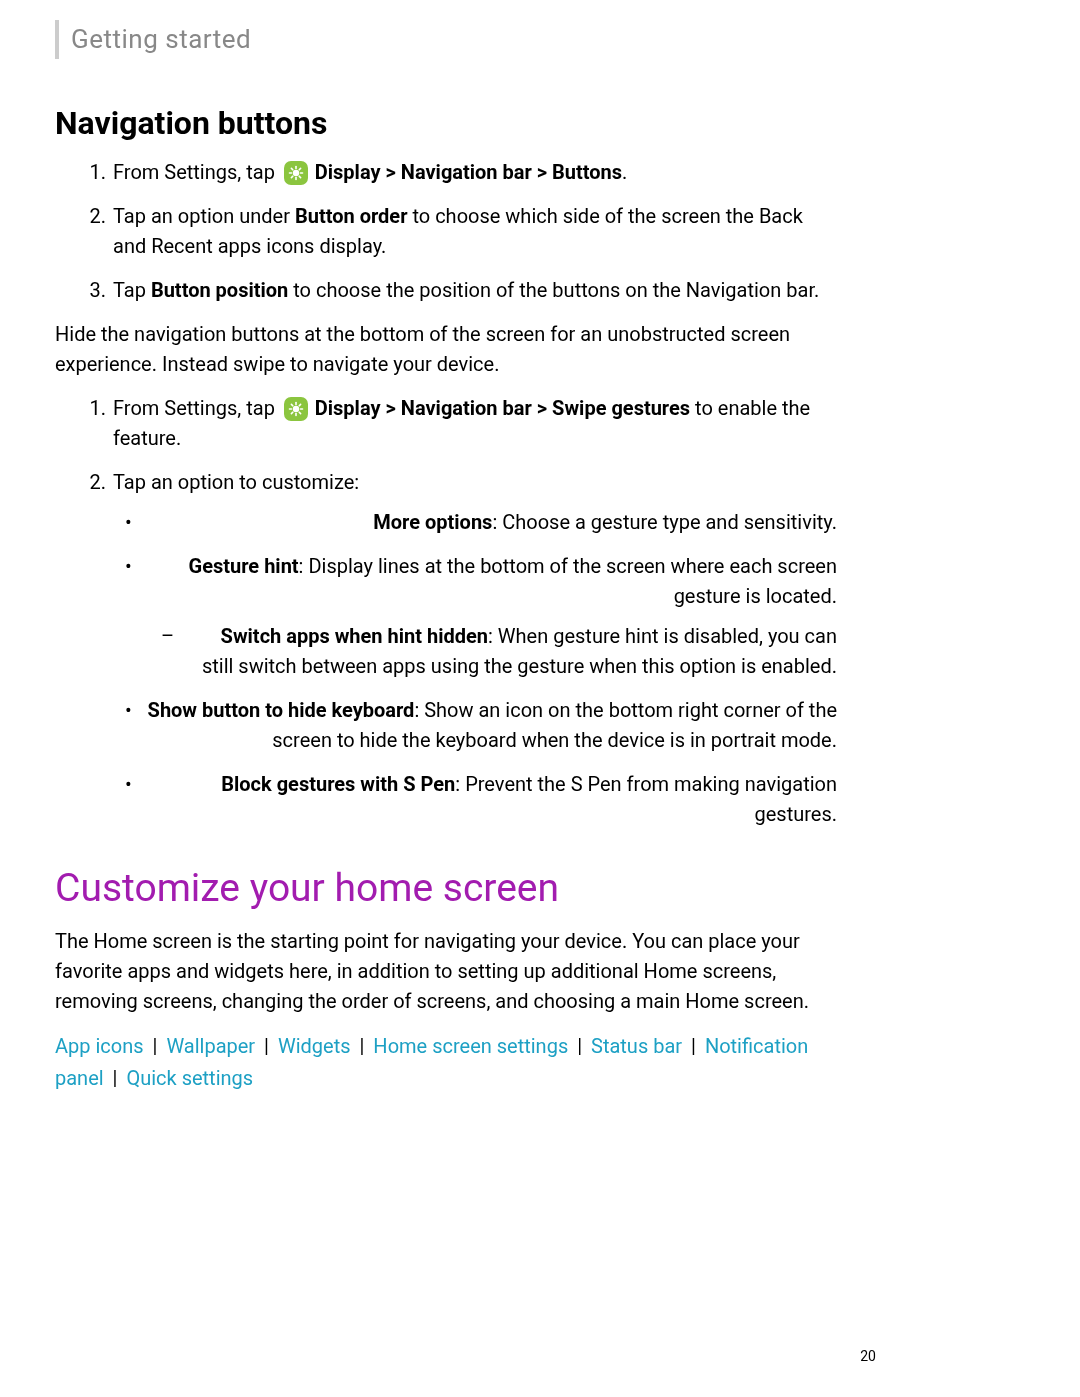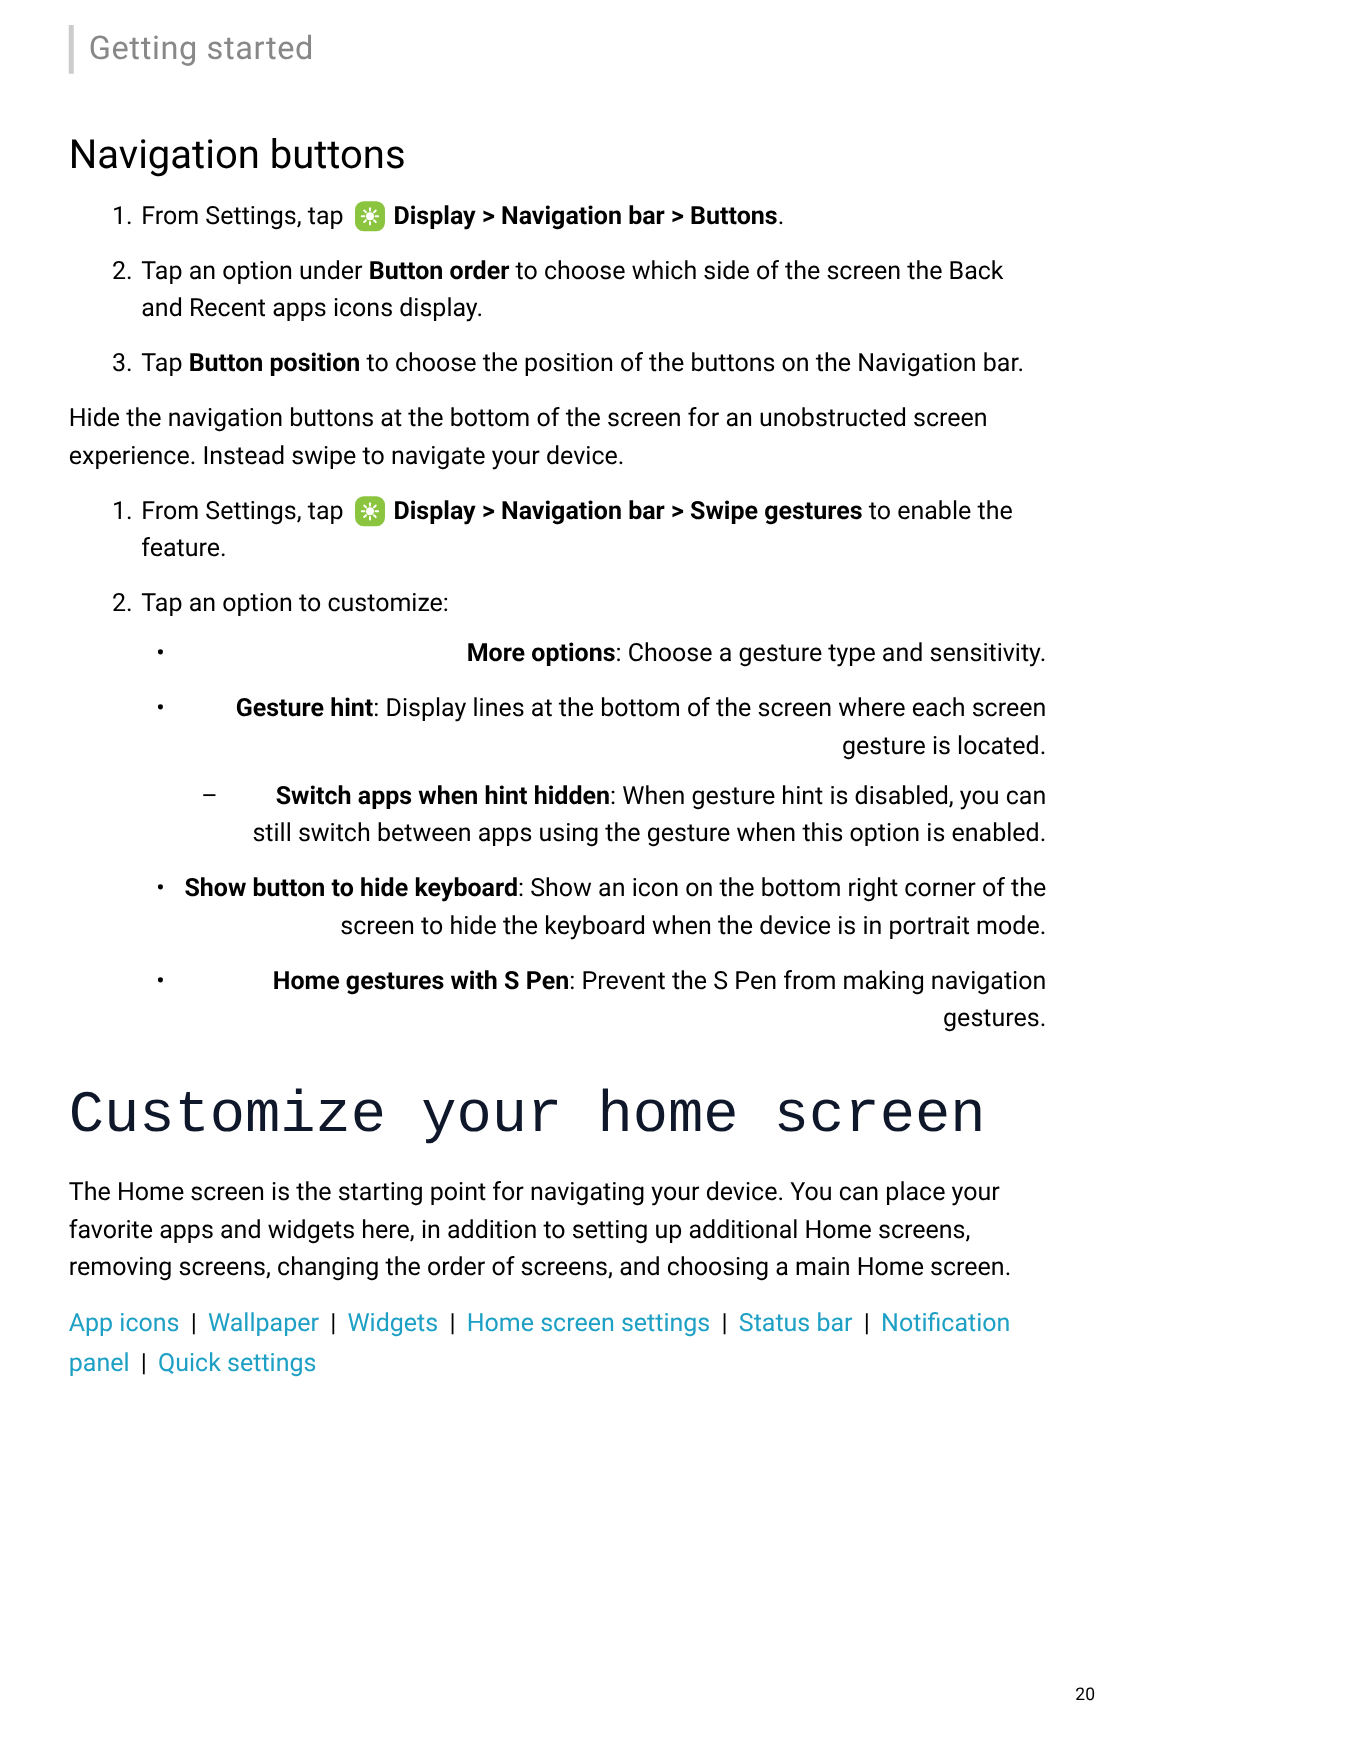--- a/index.html
+++ b/index.html
@@ -25,29 +25,28 @@
     margin-bottom: 40px;
   }
   .header-title {
     color: #888;
     font-size: 26px;
     font-weight: 400;
     letter-spacing: 0.5px;
   }
   h2.section {
     font-size: 32px;
+    font-weight: 700;
+    margin: 20px 0 8px 0;
+  }
+  h1.major {
+    font-size: 39px;
     font-weight: 400;
-    margin: 20px 0 8px 0;
-  }
-  h1.major {
-    font-size: 47px;
-    font-weight: 400;
-    color: #0f172a;
+    color: #a21caf;
     margin: 30px 0 8px 0;
-    font-family: Liberation Mono, monospace;
   }
   .body-text {
     font-size: 20px;
     margin: 4px 0 14px 0;
   }
   ol {
     margin: 10px 0 10px 0;
     padding-left: 56px;
   }
   ol > li {
@@ -185,21 +184,21 @@
           <ul class="dashes" style="padding-left:44px;">
             <li>
               <span class="bold">Switch apps when hint hidden</span><span>: When gesture hint is disabled, you can still switch between apps using the gesture when this option is enabled.</span>
             </li>
           </ul>
         </li>
         <li>
           <span class="bold">Show button to hide keyboard</span><span>: Show an icon on the bottom right corner of the screen to hide the keyboard when the device is in portrait mode.</span>
         </li>
         <li>
-          <span class="bold">Home gestures with S Pen</span><span>: Prevent the S Pen from making navigation gestures.</span>
+          <span class="bold">Block gestures with S Pen</span><span>: Prevent the S Pen from making navigation gestures.</span>
         </li>
       </ul>
     </li>
   </ol>
 
   <h1 class="major">Customize your home screen</h1>
   <p class="body-text">The Home screen is the starting point for navigating your device. You can place your favorite apps and widgets here, in addition to setting up additional Home screens, removing screens, changing the order of screens, and choosing a main Home screen.</p>
 
   <p class="links">
     <span class="link">App icons</span><span class="sep"> | </span><span class="link">Wallpaper</span><span class="sep"> | </span><span class="link">Widgets</span><span class="sep"> | </span><span class="link">Home screen settings</span><span class="sep"> | </span><span class="link">Status bar</span><span class="sep"> | </span><span class="link">Notification panel</span><span class="sep"> | </span><span class="link">Quick settings</span>

